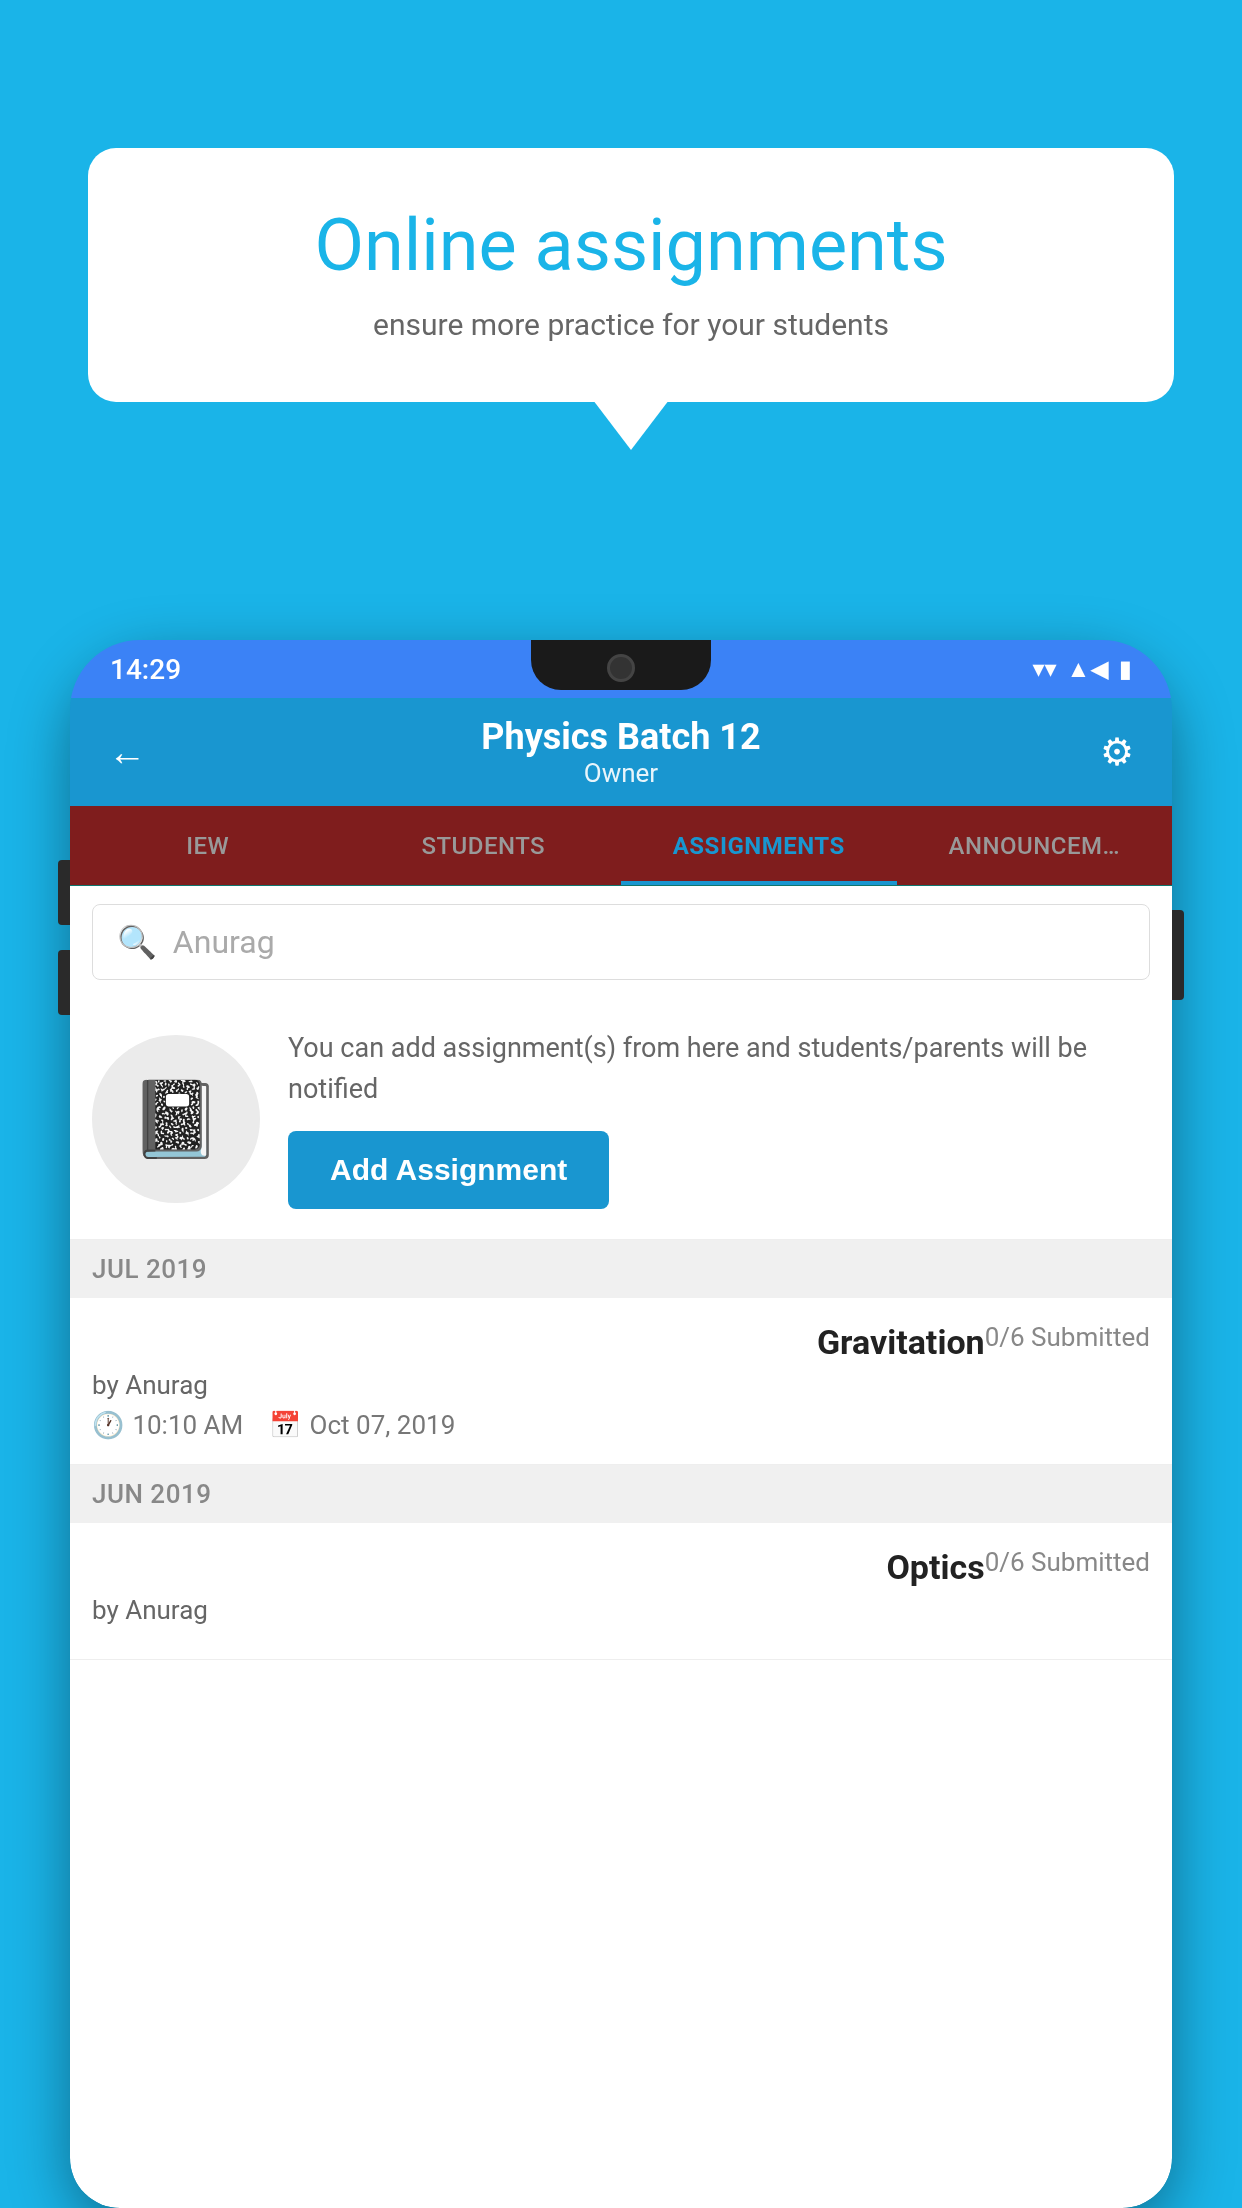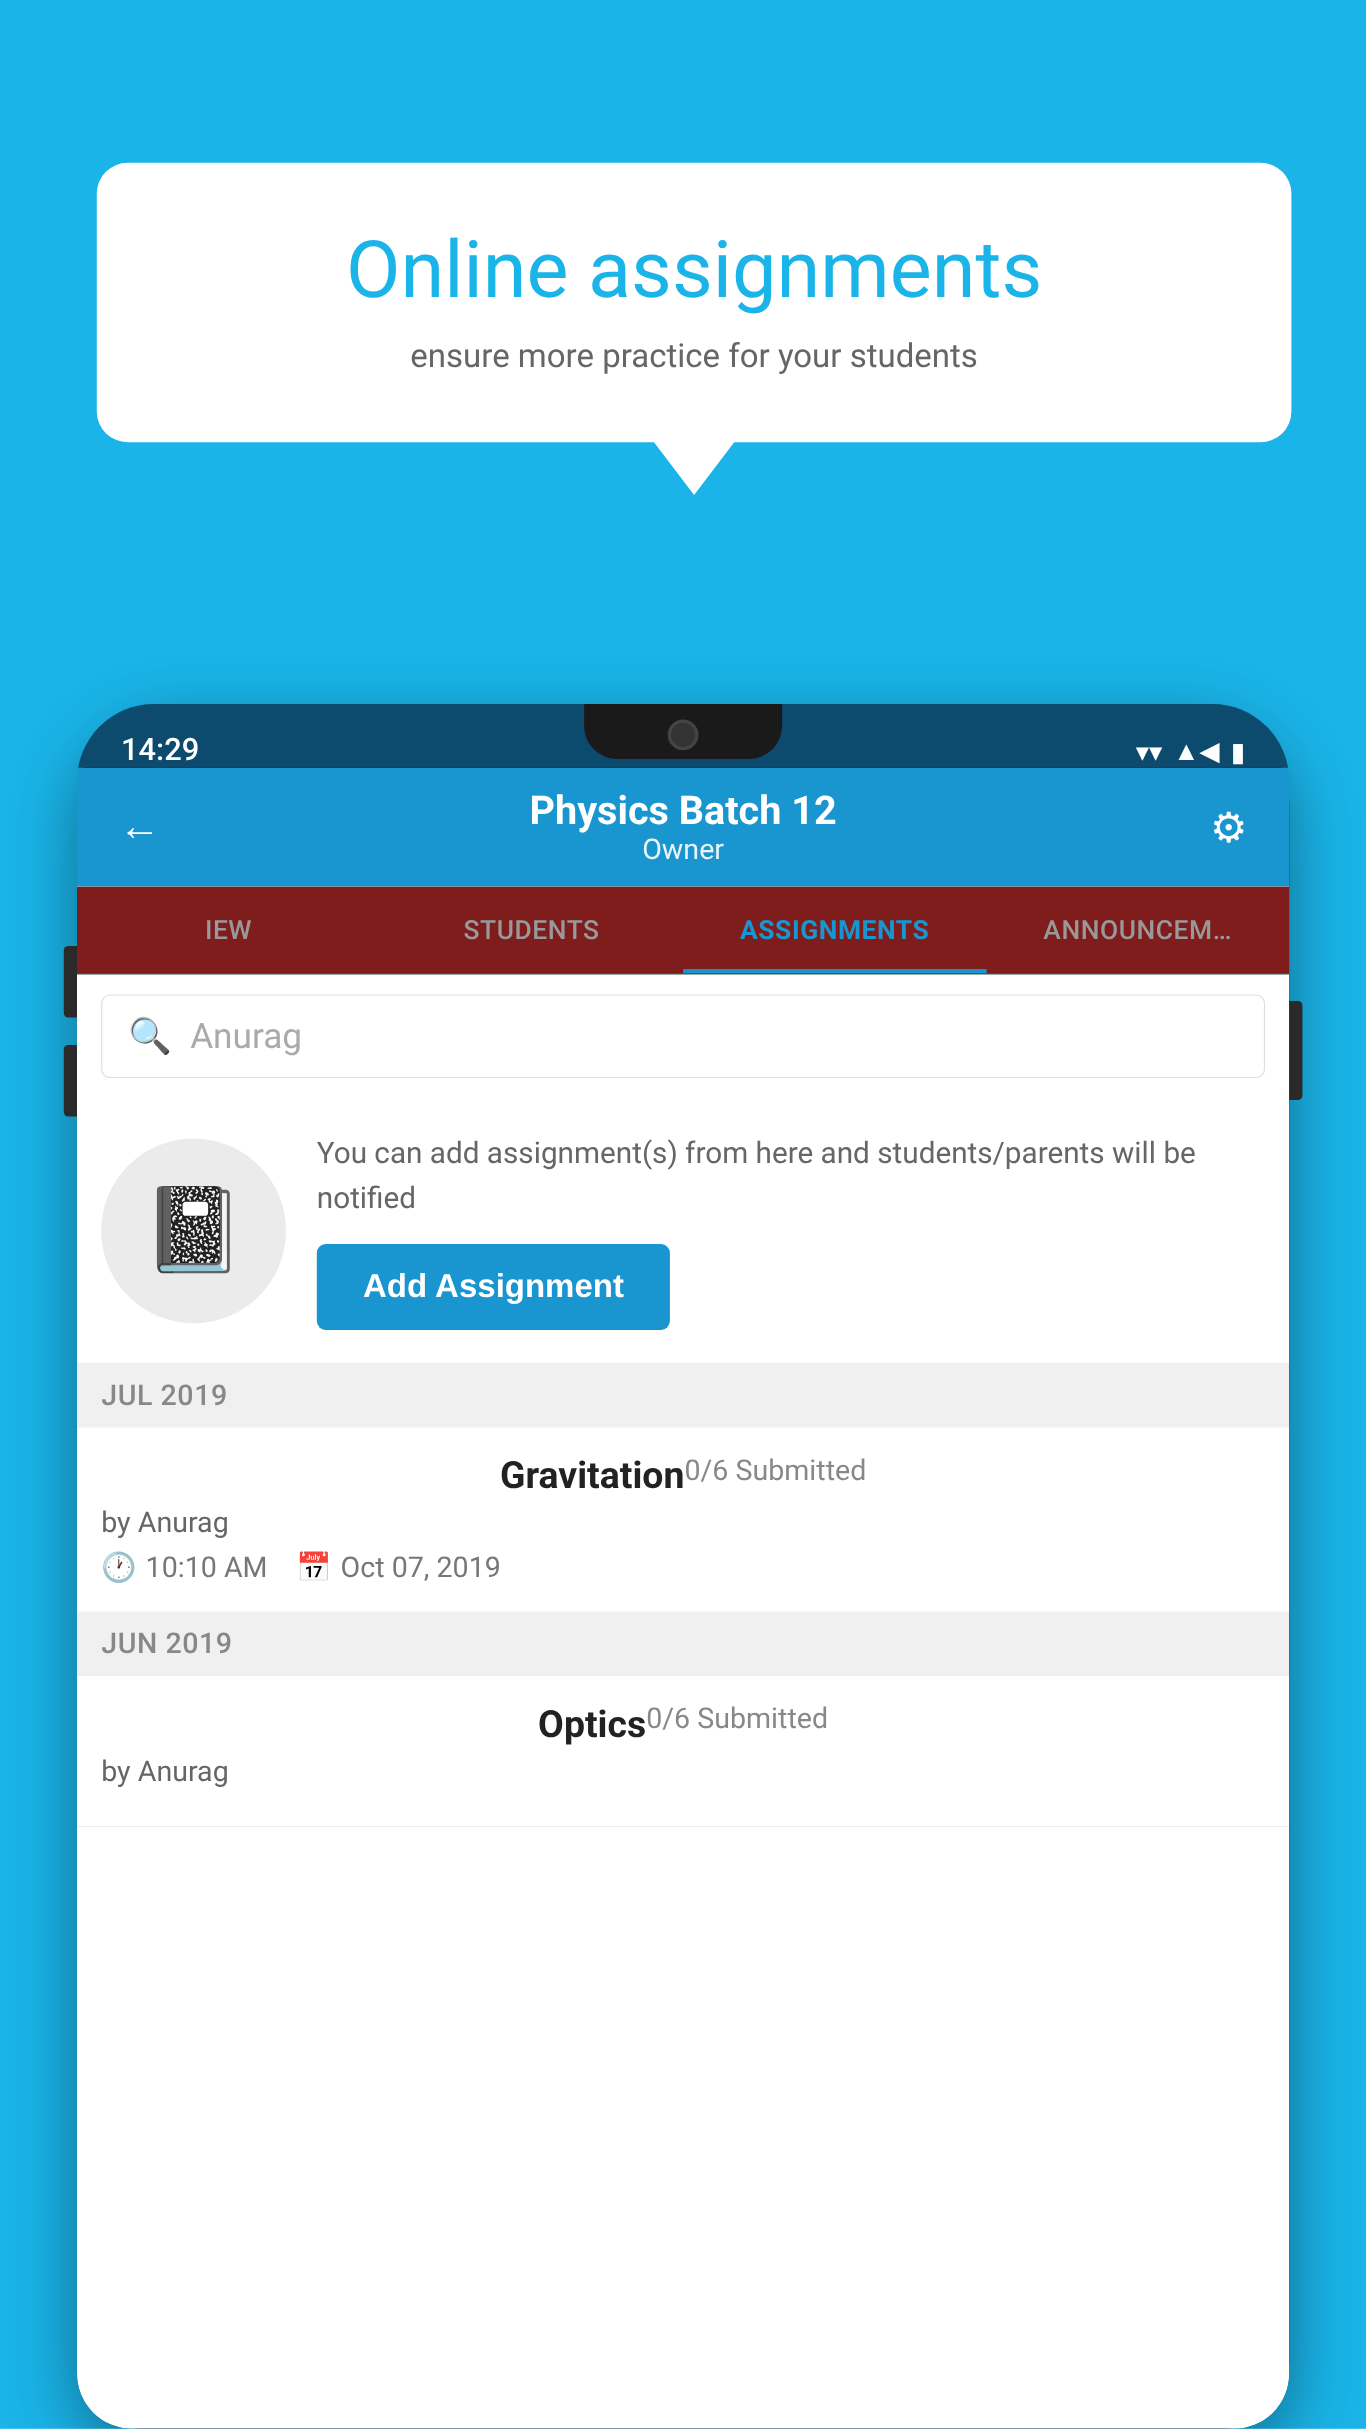--- a/index.html
+++ b/index.html
@@ -90,25 +90,25 @@
       transform: translateX(-50%);
       width: 28px;
       height: 28px;
       background: #333;
       border-radius: 50%;
       border: 3px solid #444;
     }
 
     
     .status-bar {
-      background: #0c4a6e;
+      background: #3b82f6;
       height: 58px;
       border-radius: 70px 70px 0 0;
       display: flex;
-      align-items: flex-end;
+      align-items: center;
       justify-content: space-between;
       padding: 0 40px;
       position: relative;
     }
 
     .status-time {
       color: white;
       font-size: 28px;
       font-weight: 500;
     }
@@ -296,21 +296,21 @@
 
     
     .assignment-item {
       background: white;
       padding: 24px 22px 24px 22px;
       border-bottom: 1px solid #eee;
     }
 
     .assignment-row1 {
       display: flex;
-      justify-content: center;
+      justify-content: flex-end;
       align-items: flex-start;
       margin-bottom: 8px;
     }
 
     .assignment-name {
       font-size: 34px;
       font-weight: 700;
       color: #222;
     }
 

